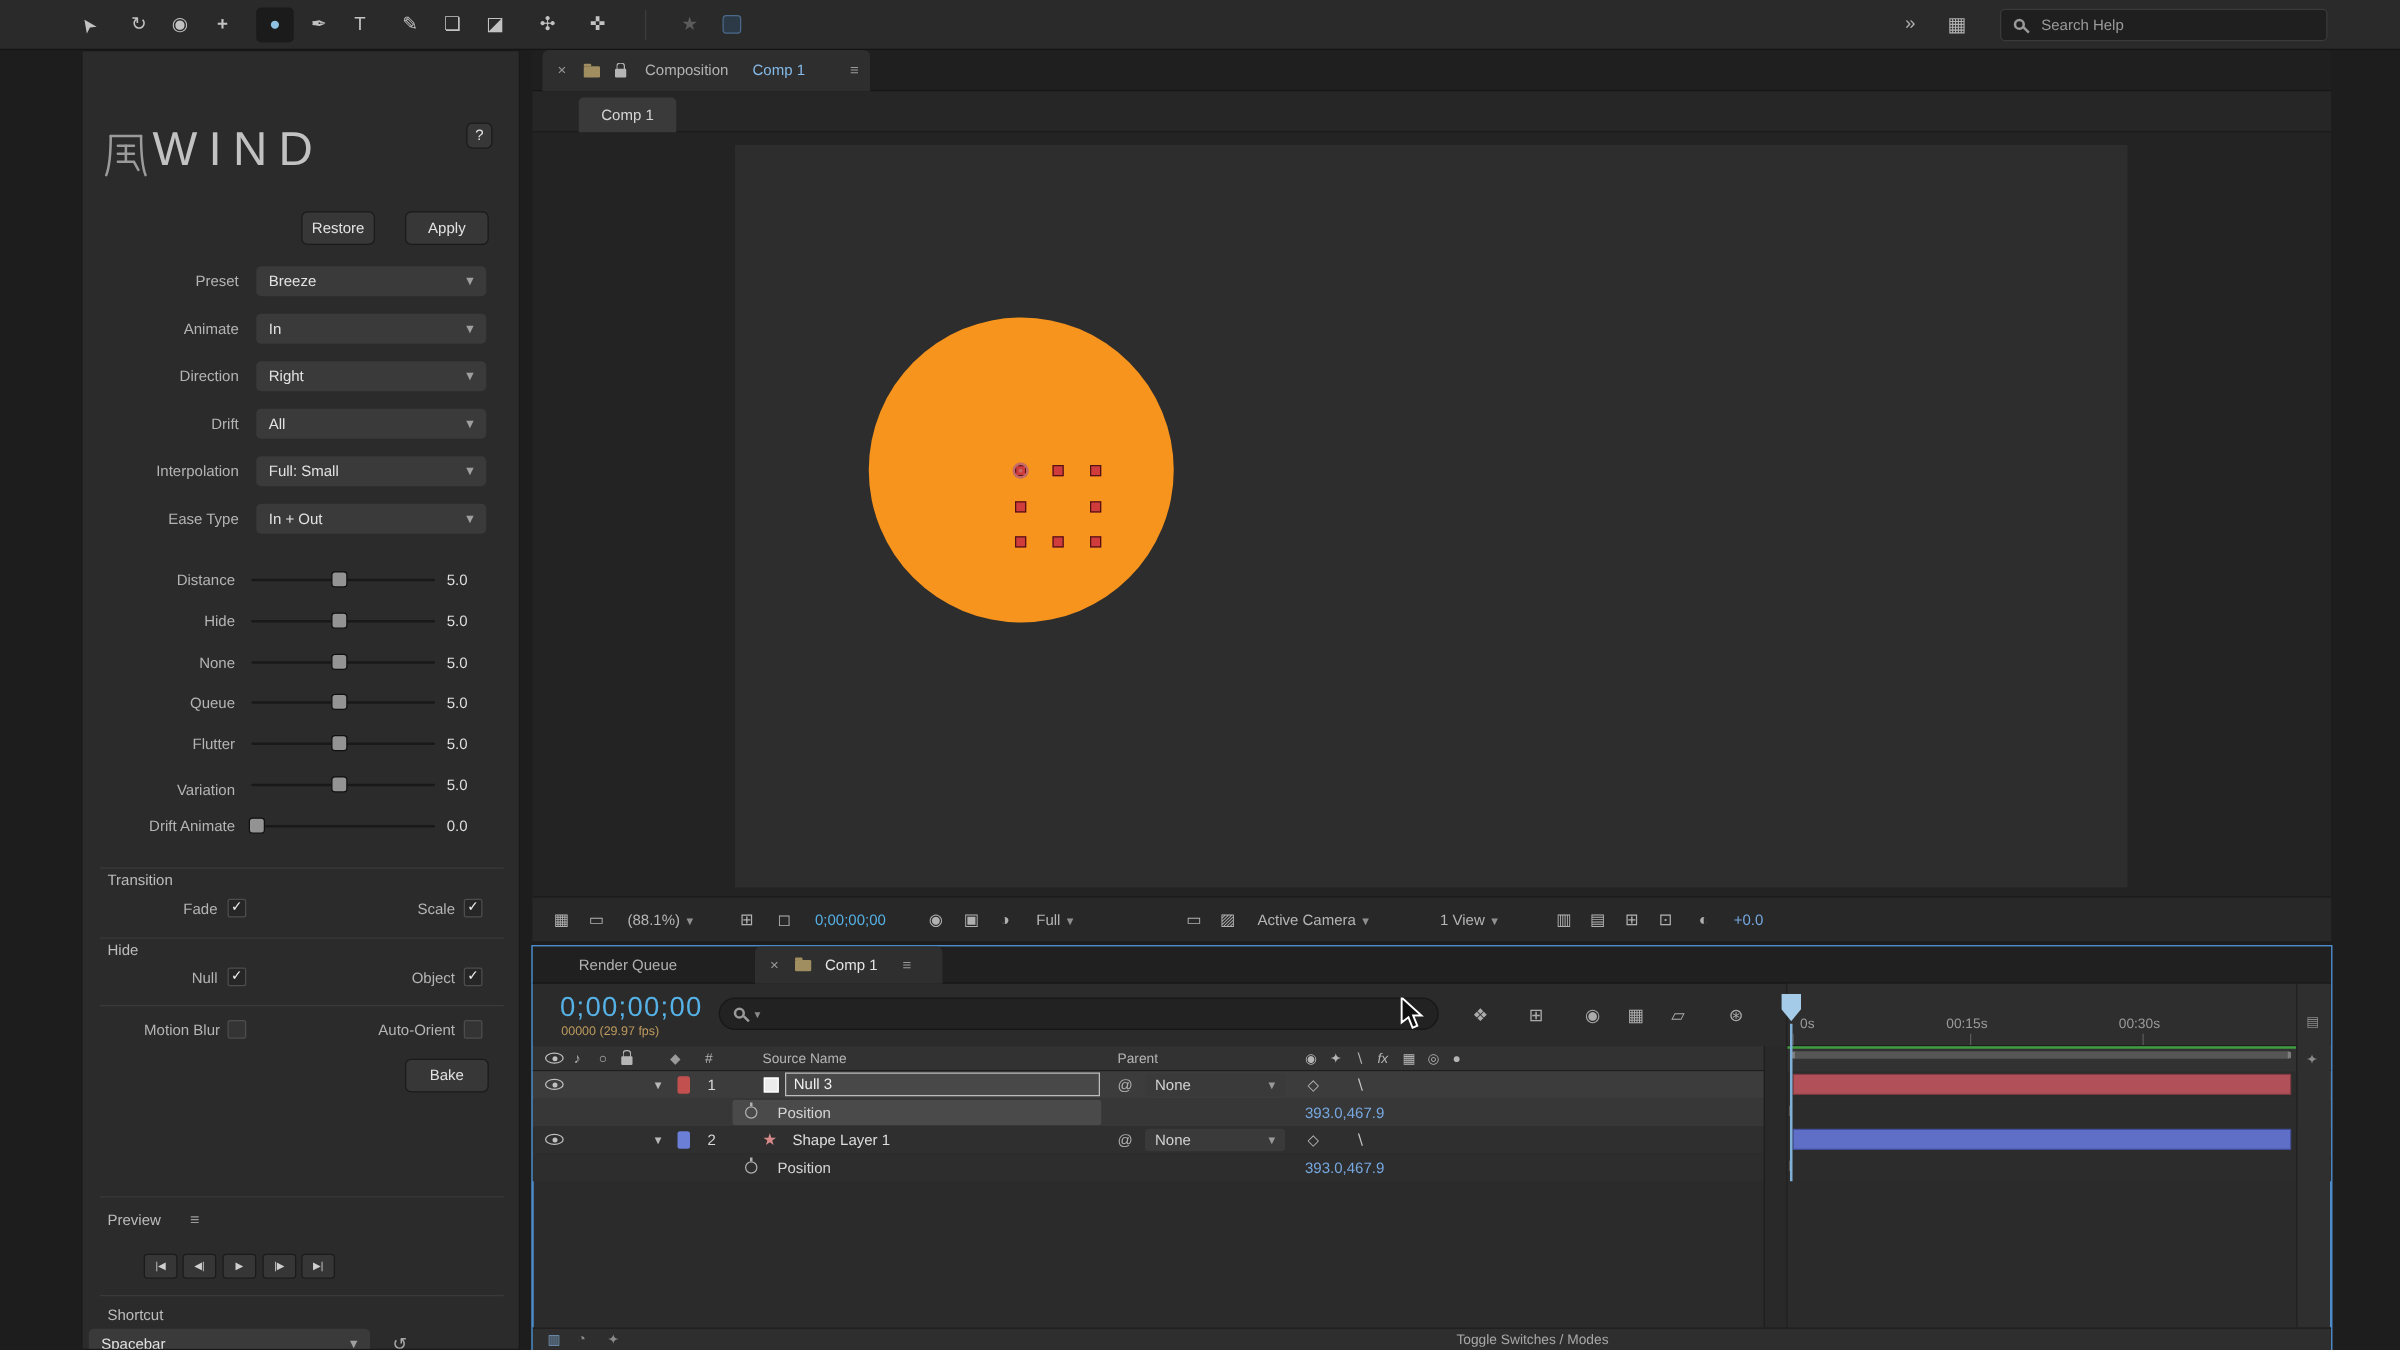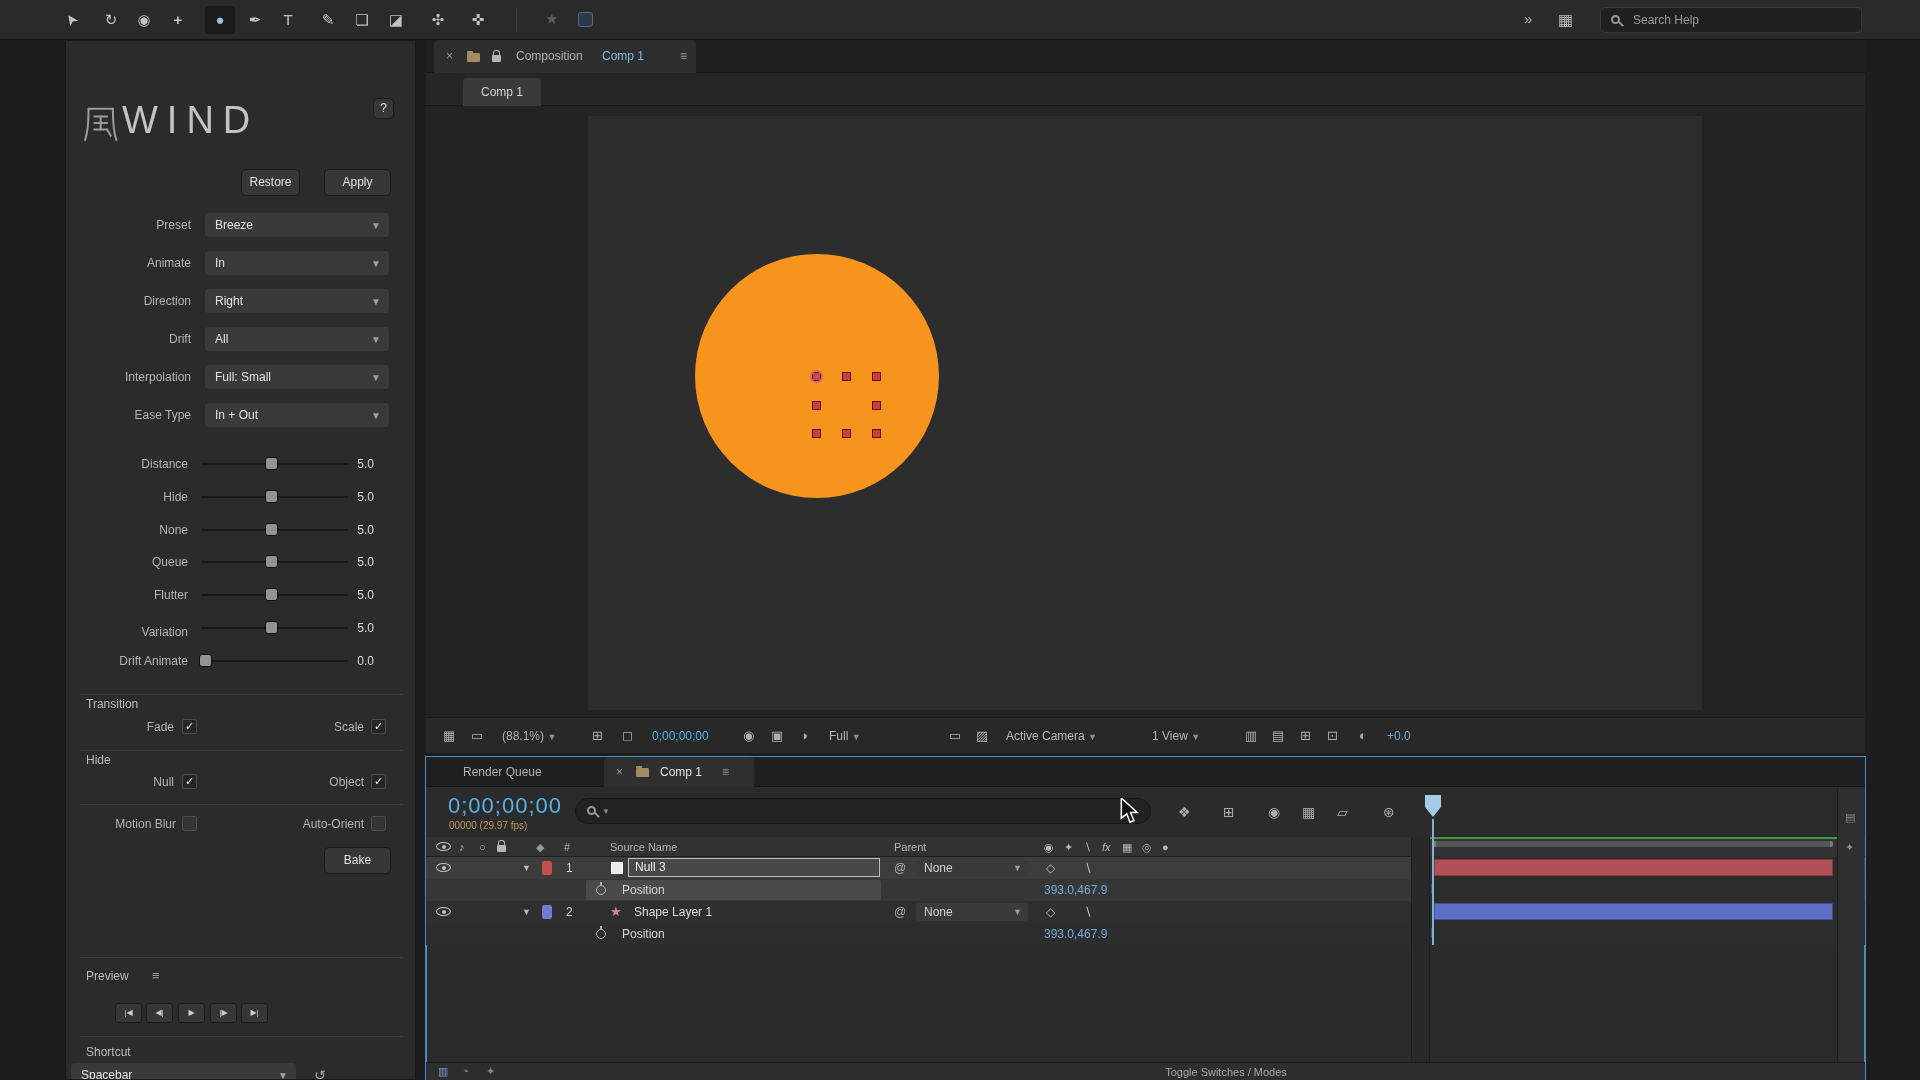--- a/index.html
+++ b/index.html
@@ -285,20 +285,28 @@
         <span class="abs" style="left:26px;top:8px;font-size:8px;color:#8a8a8a">▼</span>
       </div>
       <span class="tl-ic" style="left:752px">❖</span>
       <span class="tl-ic" style="left:797px">⊞</span>
       <span class="tl-ic" style="left:842px">◉</span>
       <span class="tl-ic" style="left:876px">▦</span>
       <span class="tl-ic" style="left:911px">▱</span>
       <span class="tl-ic" style="left:957px">⊛</span>
     </div>
 
+    <div class="ruler">
+      <span class="rlbl" style="left:10px">0s</span>
+      <span class="rlbl" style="left:127px">00:15s</span>
+      <span class="rlbl" style="left:265px">00:30s</span>
+      <span class="rtick" style="left:4px"></span>
+      <span class="rtick" style="left:146px"></span>
+      <span class="rtick" style="left:284px"></span>
+    </div>
 
     <div class="tl-header">
       <span class="eye" style="left:10px;top:5px"></span>
       <span class="hcell" style="left:33px">♪</span>
       <span class="hcell" style="left:53px">○</span>
       <span class="lockic" style="left:71px;top:8px"></span>
       <span class="hcell" style="left:110px;color:#9a9a9a">◆</span>
       <span class="hcell" style="left:138px">#</span>
       <span class="hcell" style="left:184px">Source Name</span>
       <span class="hcell" style="left:468px">Parent</span>

